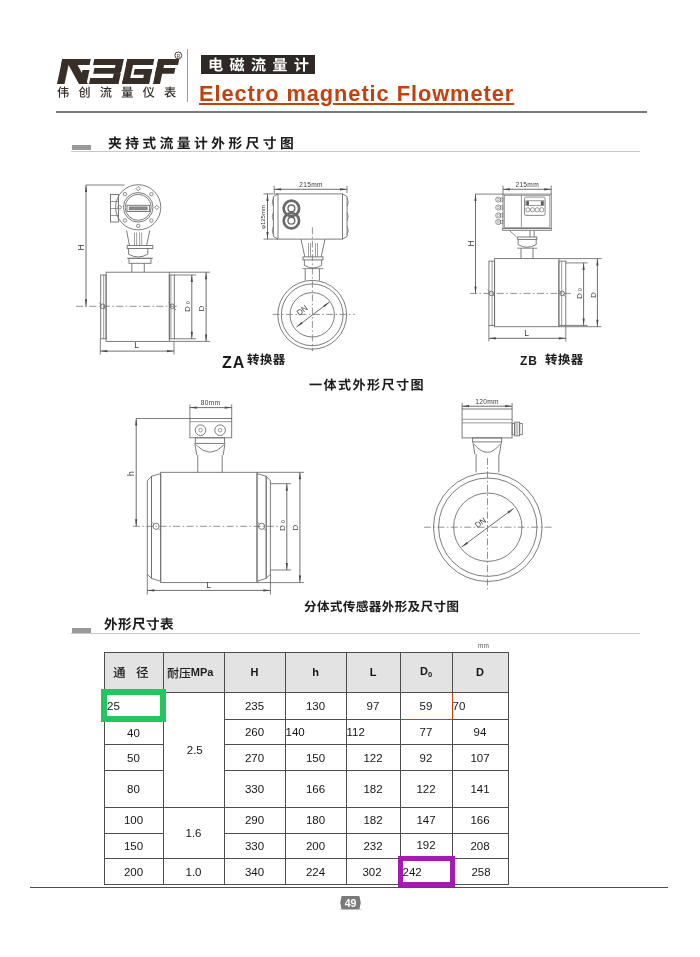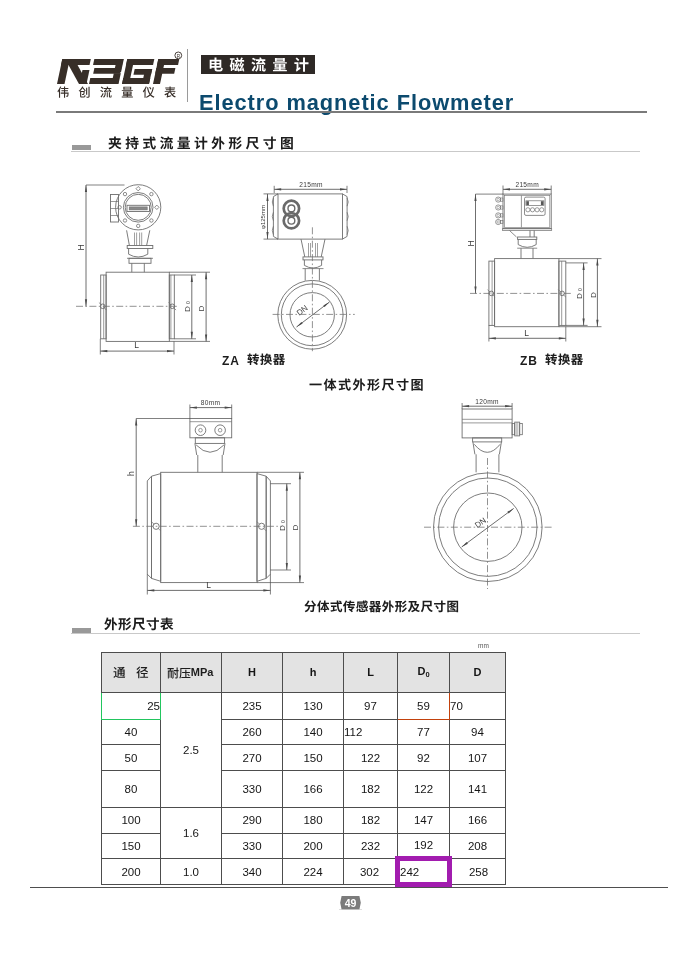--- a/index.html
+++ b/index.html
@@ -78,21 +78,21 @@
 <div class="abs" style="left:200.5px;top:55px;width:114.5px;height:19px;background:#2e2926"></div>
 <svg style="position:absolute;left:207.5px;top:56.8px;" width="103" height="17" viewBox="0 0 103 17">
     <g fill="#ffffff">
       <use href="#b7535" transform="translate(0.0,0) scale(0.0152)"></use>
       <use href="#b78c1" transform="translate(21.4,0) scale(0.0152)"></use>
       <use href="#b6d41" transform="translate(42.9,0) scale(0.0152)"></use>
       <use href="#b91cf" transform="translate(64.3,0) scale(0.0152)"></use>
       <use href="#b8ba1" transform="translate(85.8,0) scale(0.0152)"></use>
     </g>
   </svg>
-<div class="abs" style="left:199px;top:90px;width:345px;font-size:21.8px;font-weight:bold;color:#0c4a6e;letter-spacing:0.94px;">Electro magnetic Flowmeter</div>
+<div class="abs" style="left:199px;top:81px;width:345px;font-size:21.8px;font-weight:bold;color:#c2410c;letter-spacing:0.94px;text-decoration:underline;">Electro magnetic Flowmeter</div>
 <div class="abs" style="left:56px;top:111px;width:591px;height:1.6px;background:#7a7a7a"></div>
 
 <div class="abs" style="left:72px;top:144.5px;width:19px;height:5.5px;background:#999"></div>
 <svg style="position:absolute;left:107.5px;top:135.8px;" width="188" height="16" viewBox="0 0 188 16">
     <g fill="#1c1c1c">
       <use href="#b5939" transform="translate(0.0,0) scale(0.0138)"></use>
       <use href="#b6301" transform="translate(17.2,0) scale(0.0138)"></use>
       <use href="#b5f0f" transform="translate(34.4,0) scale(0.0138)"></use>
       <use href="#b6d41" transform="translate(51.6,0) scale(0.0138)"></use>
       <use href="#b91cf" transform="translate(68.8,0) scale(0.0138)"></use>
@@ -376,21 +376,21 @@
     <line x1="487.5" y1="458.0" x2="487.5" y2="589.0" stroke="#6e6e6e" stroke-width="0.75" stroke-dasharray="7 2.4 1.6 2.4" stroke-linecap="butt"></line>
   </svg>
 
 <svg style="position:absolute;left:246.5px;top:352.8px;" width="40" height="14" viewBox="0 0 40 14">
     <g fill="#1c1c1c">
       <use href="#b8f6c" transform="translate(0.0,0) scale(0.0124)"></use>
       <use href="#b6362" transform="translate(12.9,0) scale(0.0124)"></use>
       <use href="#b5668" transform="translate(25.8,0) scale(0.0124)"></use>
     </g>
   </svg>
-<div class="abs" style="left:222px;top:354px;font-size:12px;font-weight:bold;color:#1c1c1c;letter-spacing:1px;">ZA</div>
+<div class="abs" style="left:222px;top:354px;font-size:16px;font-weight:bold;color:#1c1c1c;letter-spacing:1px;">ZA</div>
 <svg style="position:absolute;left:544.5px;top:352.8px;" width="40" height="14" viewBox="0 0 40 14">
     <g fill="#1c1c1c">
       <use href="#b8f6c" transform="translate(0.0,0) scale(0.0124)"></use>
       <use href="#b6362" transform="translate(12.9,0) scale(0.0124)"></use>
       <use href="#b5668" transform="translate(25.8,0) scale(0.0124)"></use>
     </g>
   </svg>
 <div class="abs" style="left:520px;top:354px;font-size:12px;font-weight:bold;color:#1c1c1c;letter-spacing:1px;">ZB</div>
 <svg style="position:absolute;left:308.5px;top:378.3px;" width="117" height="15" viewBox="0 0 117 15">
     <g fill="#1c1c1c">
@@ -448,32 +448,32 @@
       <tr>
         <th style="background:#e3e3e3;border:1px solid #4d4d4d;height:39.5px;text-align:center;font-weight:bold;font-size:11px;"></th>
         <th style="background:#e3e3e3;border:1px solid #4d4d4d;height:39.5px;text-align:center;font-weight:bold;font-size:11px;"></th>
         <th style="background:#e3e3e3;border:1px solid #4d4d4d;height:39.5px;text-align:center;font-weight:bold;font-size:11px;">H</th>
         <th style="background:#e3e3e3;border:1px solid #4d4d4d;height:39.5px;text-align:center;font-weight:bold;font-size:11px;">h</th>
         <th style="background:#e3e3e3;border:1px solid #4d4d4d;height:39.5px;text-align:center;font-weight:bold;font-size:11px;">L</th>
         <th style="background:#e3e3e3;border:1px solid #4d4d4d;height:39.5px;text-align:center;font-weight:bold;font-size:11px;">D<span style="font-size:7.5px;vertical-align:-2px">0</span></th>
         <th style="background:#e3e3e3;border:1px solid #4d4d4d;height:39.5px;text-align:center;font-weight:bold;font-size:11px;">D</th>
       </tr>
       <tr>
-        <td style="border:1px solid #22c55e;height:27px;text-align:right;">25</td>
+        <td style="border:6px solid #22c55e;height:27px;text-align:left;">25</td>
         <td style="border:1px solid #4d4d4d;height:25.7px;text-align:center;" rowspan="4">2.5</td>
         <td style="border:1px solid #4d4d4d;height:25.7px;text-align:center;">235</td>
         <td style="border:1px solid #4d4d4d;height:25.7px;text-align:center;">130</td>
         <td style="border:1px solid #4d4d4d;height:25.7px;text-align:center;">97</td>
         <td style="border:1px solid #c2410c;height:26px;text-align:center;">59</td>
         <td style="border:1px solid #4d4d4d;height:25.7px;text-align:left;">70</td>
       </tr>
       <tr>
         <td style="border:1px solid #4d4d4d;height:25.7px;text-align:center;">40</td>
         <td style="border:1px solid #4d4d4d;height:25.7px;text-align:center;">260</td>
-        <td style="border:1px solid #4d4d4d;height:25.7px;text-align:center;">140</td>
+        <td style="border:1px solid #4d4d4d;height:25.7px;text-align:left;">140</td>
         <td style="border:1px solid #4d4d4d;height:25.7px;text-align:left;">112</td>
         <td style="border:1px solid #4d4d4d;height:25.7px;text-align:center;">77</td>
         <td style="border:1px solid #4d4d4d;height:25.7px;text-align:center;">94</td>
       </tr>
       <tr>
         <td style="border:1px solid #4d4d4d;height:25.7px;text-align:center;">50</td>
         <td style="border:1px solid #4d4d4d;height:25.7px;text-align:center;">270</td>
         <td style="border:1px solid #4d4d4d;height:25.7px;text-align:center;">150</td>
         <td style="border:1px solid #4d4d4d;height:25.7px;text-align:center;">122</td>
         <td style="border:1px solid #4d4d4d;height:25.7px;text-align:center;">92</td>

